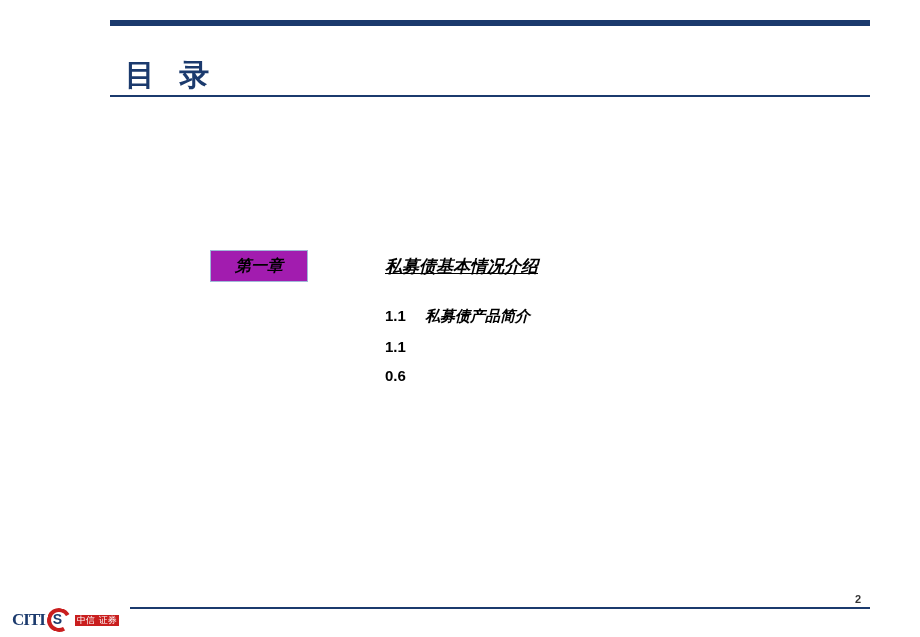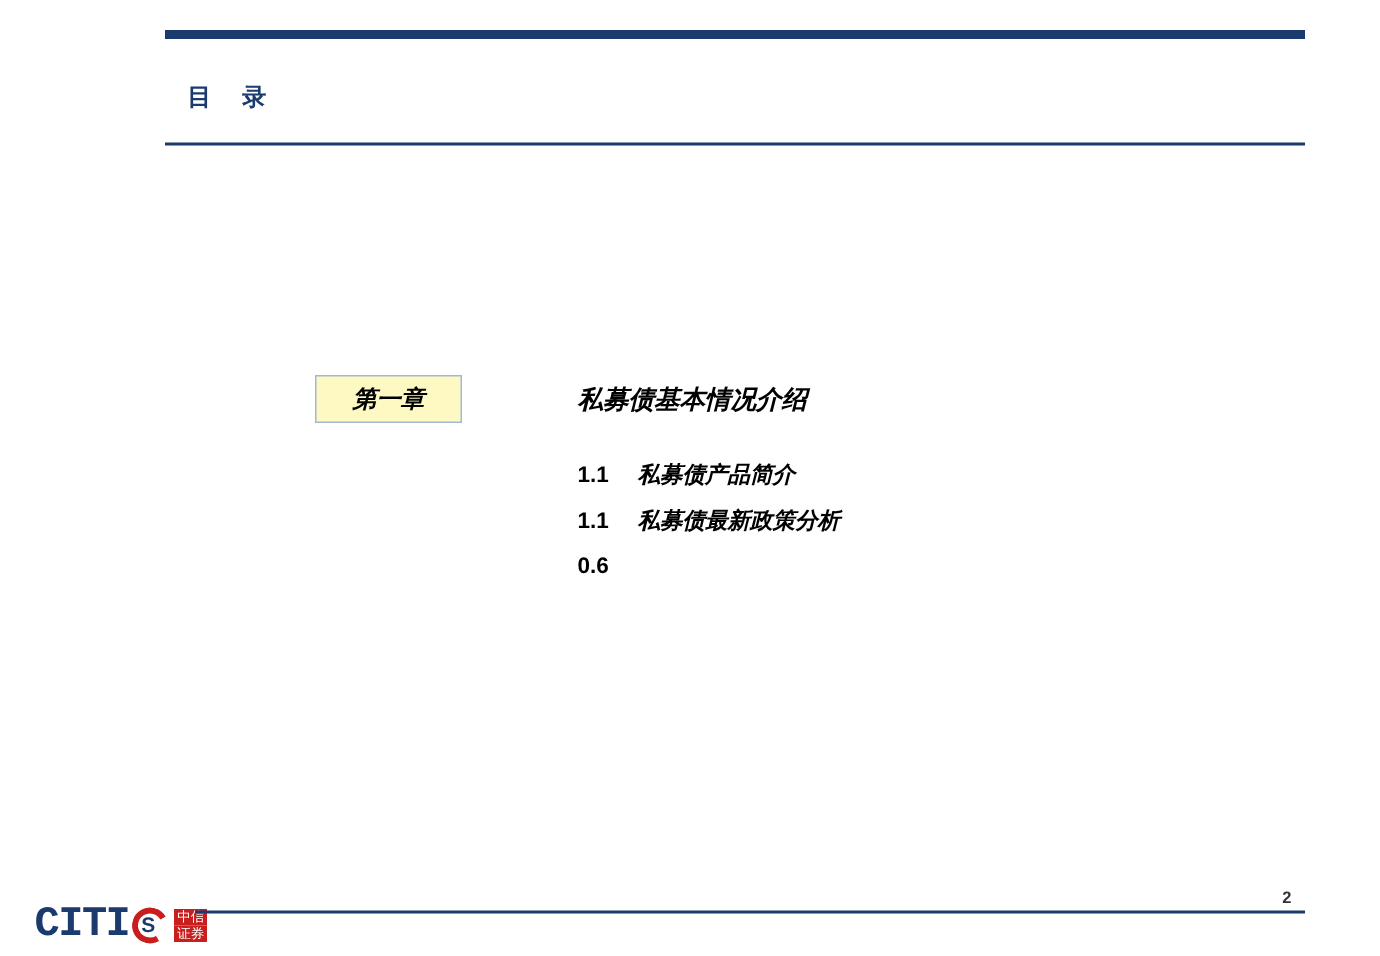--- a/index.html
+++ b/index.html
@@ -20,60 +20,61 @@
       top: 20px;
       left: 110px;
       right: 50px;
       height: 6px;
       background: #1b3a6d;
     }
     .page-title {
       position: absolute;
       top: 55px;
       left: 125px;
-      font-size: 16px;
+      font-size: 30px;
       font-weight: bold;
       color: #1b3a6d;
       letter-spacing: 8px;
       font-family: "SimHei", "黑体", sans-serif;
     }
     .title-underline {
       position: absolute;
       top: 95px;
       left: 110px;
       right: 50px;
       height: 2px;
       background: #1b3a6d;
     }
     .chapter-box {
       position: absolute;
       top: 250px;
       left: 210px;
       width: 98px;
       height: 32px;
-      background: #fef9c3;
+      background: #a21caf;
       border: 1px solid #a0b8d8;
       display: flex;
       align-items: center;
       justify-content: center;
       font-size: 16px;
       font-weight: bold;
       font-style: italic;
       color: #000;
       font-family: "KaiTi", "楷体", serif;
     }
     .chapter-title {
       position: absolute;
       top: 255px;
       left: 385px;
       font-size: 17px;
       font-weight: bold;
       font-style: italic;
       color: #000;
       font-family: "KaiTi", "楷体", serif;
+      text-decoration: underline;
     }
     .toc-list {
       position: absolute;
       top: 307px;
       left: 385px;
     }
     .toc-item {
       display: flex;
       align-items: baseline;
       margin-bottom: 12px;
@@ -100,26 +101,25 @@
     }
     .logo {
       position: absolute;
       bottom: 5px;
       left: 12px;
       display: flex;
       align-items: center;
       gap: 2px;
     }
     .logo-citi {
-      font-family: Liberation Mono, monospace;
-      font-size: 28px;
+      font-family: Liberation Serif, serif;
+      font-size: 17px;
       font-weight: bold;
       color: #1b3a6d;
       letter-spacing: -1px;
-      margin-left: 11px;
     }
     .logo-cs {
       position: relative;
       width: 24px;
       height: 24px;
     }
     .logo-c {
       position: absolute;
       width: 24px;
       height: 24px;
@@ -132,21 +132,21 @@
       position: absolute;
       top: 3px;
       left: 6px;
       font-family: Arial, sans-serif;
       font-size: 14px;
       font-weight: bold;
       color: #1b3a6d;
     }
     .logo-cn {
       display: flex;
-      flex-direction: column;
+      flex-direction: row;
       margin-left: 2px;
     }
     .logo-cn-box {
       background: #c91e1e;
       color: #fff;
       font-size: 9px;
       line-height: 11px;
       padding: 0 2px;
       text-align: center;
       font-family: "SimHei", sans-serif;
@@ -186,21 +186,20 @@
 
 <div class="chapter-title">私募债基本情况介绍</div>
 
 <div class="toc-list">
   <div class="toc-item">
     <span class="toc-number">1.1</span>
     <span class="toc-text">私募债产品简介</span>
   </div>
   <div class="toc-item">
     <span class="toc-number">1.1</span>
-    <span class="toc-text">私募债最新政策分析</span>
   </div>
   <div class="toc-item">
     <span class="toc-number">0.6</span>
   </div>
 </div>
 
 <div class="footer">
   <div class="logo">
     <span class="logo-citi">CITI</span>
     <span class="logo-cs">

